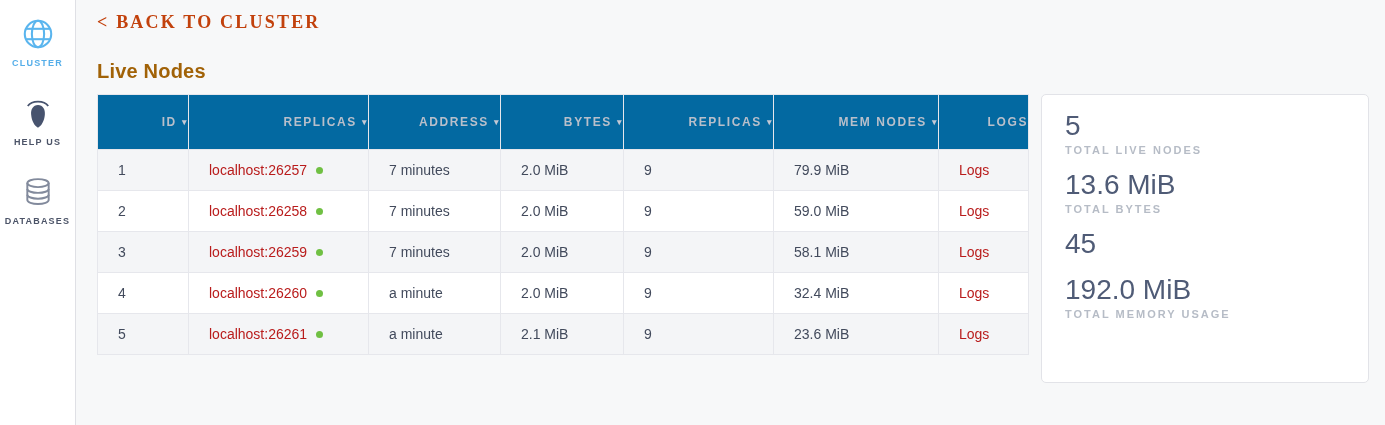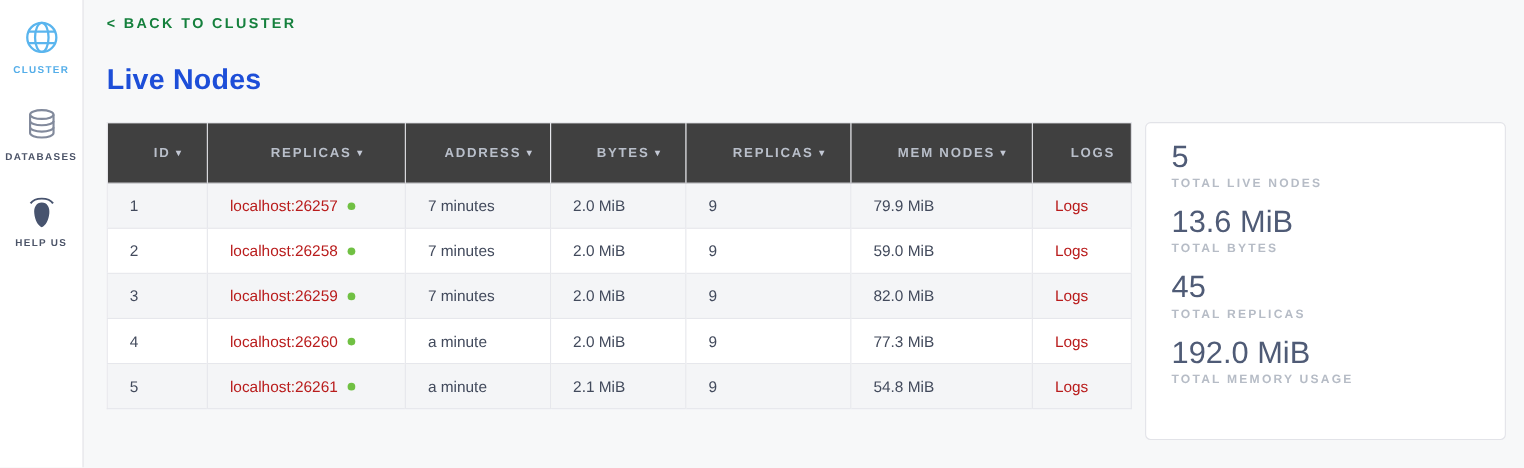--- a/index.html
+++ b/index.html
@@ -25,45 +25,45 @@
   .nav-icon { height:40px; display:flex; align-items:center; justify-content:center; }
   .nav-label {
     font-size:9px; font-weight:bold; letter-spacing:1.2px;
     color:#4c5468; margin-top:4px; text-transform:uppercase;
   }
   .nav-item.active .nav-label { color:#55aee9; }
 
   
   .content { flex:1; padding:12px 17px 0 21px; }
   .back-link {
-    display:inline-block; color:#15803d; font-size:13px; font-weight:bold;
-    letter-spacing:2.2px; text-decoration:none; cursor:pointer;
+    display:inline-block; color:#c2410c; font-size:18px; font-weight:bold;
+    letter-spacing:2.2px; text-decoration:none; cursor:pointer;font-family:Liberation Serif, serif;
   }
   .page-title {
-    color:#1d4ed8; font-size:26px; font-weight:bold;
-    margin-top:27px; margin-bottom:23px; letter-spacing:0.2px;
+    color:#a16207; font-size:20px; font-weight:bold;
+    margin-top:27px; margin-bottom:11px; letter-spacing:0.2px;
   }
   .content-row { display:flex; align-items:flex-start; }
 
   
   .nodes-table {
     border-collapse:collapse; table-layout:fixed; width:931px;
     background:#ffffff; border:1px solid #e6e7ec; flex-shrink:0;
   }
   .nodes-table col.c-id       { width:91px; }
   .nodes-table col.c-address  { width:180px; }
   .nodes-table col.c-uptime   { width:132px; }
   .nodes-table col.c-bytes    { width:123px; }
   .nodes-table col.c-replicas { width:150px; }
   .nodes-table col.c-mem      { width:165px; }
   .nodes-table col.c-logs     { width:90px; }
   .nodes-table th {
-    height:55px; text-align:center; padding-left:20px;
+    height:55px; text-align:right; padding-left:20px;
     font-size:12px; font-weight:bold; letter-spacing:1.6px;
-    color:#b9bfca; background:#404040;
+    color:#b9bfca; background:#0369a1;
     border-right:1px solid #e6e7ec; white-space:nowrap;
   }
   .nodes-table th:last-child { border-right:none; }
   .sort-arrow { font-size:9px; color:#c3c8d4; margin-left:5px; vertical-align:1px; }
   .nodes-table td {
     height:41px; padding-left:20px; font-size:14px; color:#424a5c;
     border-right:1px solid #e6e7ec; border-top:1px solid #e6e7ec;
     white-space:nowrap;
   }
   .nodes-table td:last-child { border-right:none; }
@@ -102,38 +102,38 @@
           <ellipse cx="18" cy="18" rx="6.5" ry="14" fill="none" stroke="#5ab5ee" stroke-width="2.2"></ellipse>
           <line x1="5.4" y1="12.5" x2="30.6" y2="12.5" stroke="#5ab5ee" stroke-width="2.2"></line>
           <line x1="5.4" y1="23.5" x2="30.6" y2="23.5" stroke="#5ab5ee" stroke-width="2.2"></line>
         </svg>
       </span>
       <span class="nav-label">CLUSTER</span>
     </div>
 
     <div class="nav-item">
       <span class="nav-icon">
+        <svg width="32" height="36" viewBox="0 0 36 38">
+          <path d="M6.5 11 C11 4.5 25 4.5 29.5 11" fill="none" stroke="#47536e" stroke-width="2"></path>
+          <path d="M18 10 C23.5 10 26.3 15 25.7 21 C25.1 28 22 33.5 18 35.5 C14 33.5 10.9 28 10.3 21 C9.7 15 12.5 10 18 10 Z" fill="#47536e"></path>
+        </svg>
+      </span>
+      <span class="nav-label">HELP US</span>
+    </div>
+
+    <div class="nav-item">
+      <span class="nav-icon">
         <svg width="32" height="34" viewBox="0 0 36 38">
           <ellipse cx="18" cy="9" rx="12" ry="4.5" fill="none" stroke="#828a9c" stroke-width="2.2"></ellipse>
           <path d="M6 9 V28 c0 2.5 5.4 4.5 12 4.5 s12 -2 12 -4.5 V9" fill="none" stroke="#828a9c" stroke-width="2.2"></path>
           <path d="M6 15.5 c0 2.5 5.4 4.5 12 4.5 s12 -2 12 -4.5" fill="none" stroke="#828a9c" stroke-width="2.2"></path>
           <path d="M6 22 c0 2.5 5.4 4.5 12 4.5 s12 -2 12 -4.5" fill="none" stroke="#828a9c" stroke-width="2.2"></path>
         </svg>
       </span>
       <span class="nav-label">DATABASES</span>
-    </div>
-
-    <div class="nav-item">
-      <span class="nav-icon">
-        <svg width="32" height="36" viewBox="0 0 36 38">
-          <path d="M6.5 11 C11 4.5 25 4.5 29.5 11" fill="none" stroke="#47536e" stroke-width="2"></path>
-          <path d="M18 10 C23.5 10 26.3 15 25.7 21 C25.1 28 22 33.5 18 35.5 C14 33.5 10.9 28 10.3 21 C9.7 15 12.5 10 18 10 Z" fill="#47536e"></path>
-        </svg>
-      </span>
-      <span class="nav-label">HELP US</span>
     </div>
 
   </aside>
 
   <main class="content">
 
     <a class="back-link">&lt; BACK TO CLUSTER</a>
 
     <h1 class="page-title">Live Nodes</h1>
 
@@ -206,64 +206,63 @@
   </tr>
 
   <tr>
     <td><span>3</span></td>
     <td>
       <a class="cell-link">localhost:26259</a><span class="status-dot"></span>
     </td>
     <td><span>7 minutes</span></td>
     <td><span>2.0 MiB</span></td>
     <td><span>9</span></td>
-    <td><span>82.0 MiB</span></td>
+    <td><span>58.1 MiB</span></td>
     <td><a class="cell-link">Logs</a></td>
   </tr>
 
   <tr>
     <td><span>4</span></td>
     <td>
       <a class="cell-link">localhost:26260</a><span class="status-dot"></span>
     </td>
     <td><span>a minute</span></td>
     <td><span>2.0 MiB</span></td>
     <td><span>9</span></td>
-    <td><span>77.3 MiB</span></td>
+    <td><span>32.4 MiB</span></td>
     <td><a class="cell-link">Logs</a></td>
   </tr>
 
   <tr>
     <td><span>5</span></td>
     <td>
       <a class="cell-link">localhost:26261</a><span class="status-dot"></span>
     </td>
     <td><span>a minute</span></td>
     <td><span>2.1 MiB</span></td>
     <td><span>9</span></td>
-    <td><span>54.8 MiB</span></td>
+    <td><span>23.6 MiB</span></td>
     <td><a class="cell-link">Logs</a></td>
   </tr>
 </tbody>
       </table>
 
       <div class="summary-panel" id="summary-panel">
   <div class="stat-block">
     <div class="stat-value">5</div>
     <div class="stat-label">TOTAL LIVE NODES</div>
   </div>
 
   <div class="stat-block">
     <div class="stat-value">13.6 MiB</div>
     <div class="stat-label">TOTAL BYTES</div>
   </div>
 
   <div class="stat-block">
     <div class="stat-value">45</div>
-    <div class="stat-label">TOTAL REPLICAS</div>
   </div>
 
   <div class="stat-block">
     <div class="stat-value">192.0 MiB</div>
     <div class="stat-label">TOTAL MEMORY USAGE</div>
   </div>
 </div>
 
     </div>
   </main>

